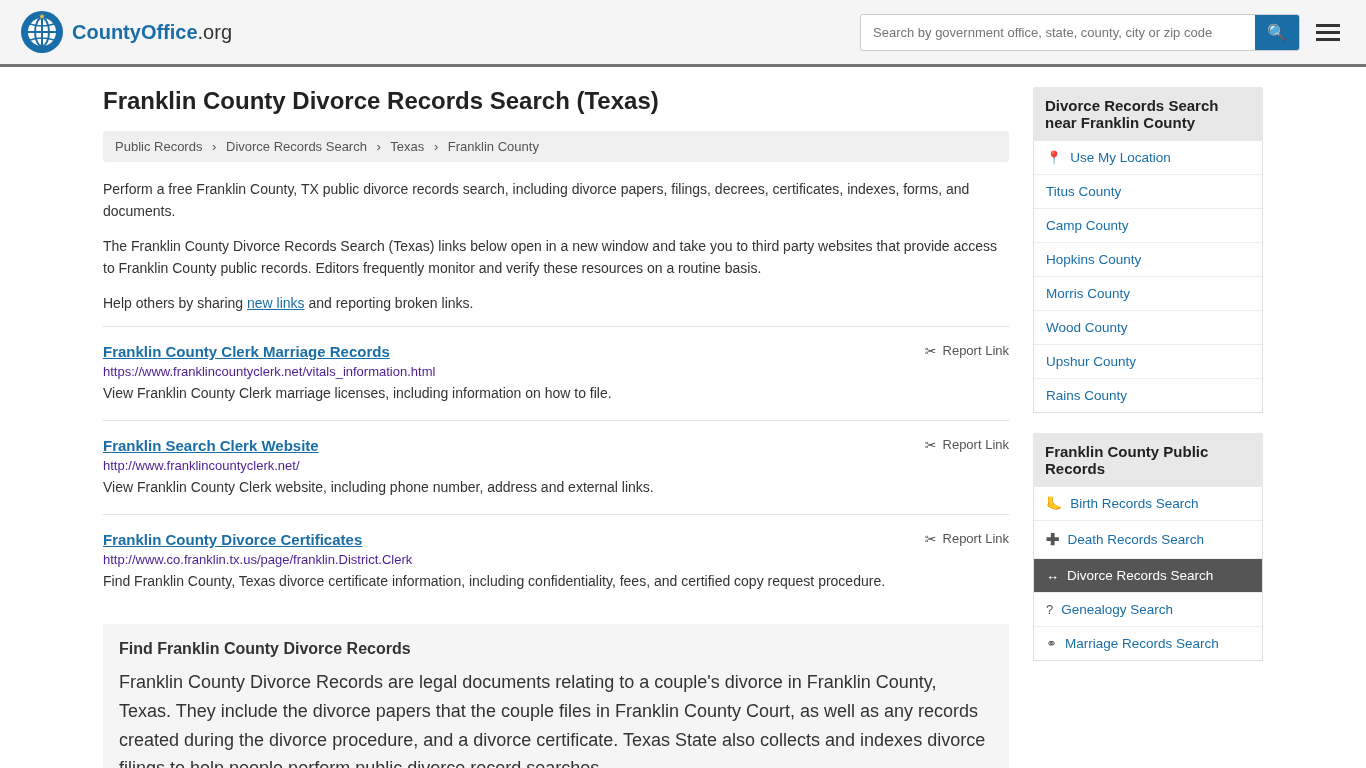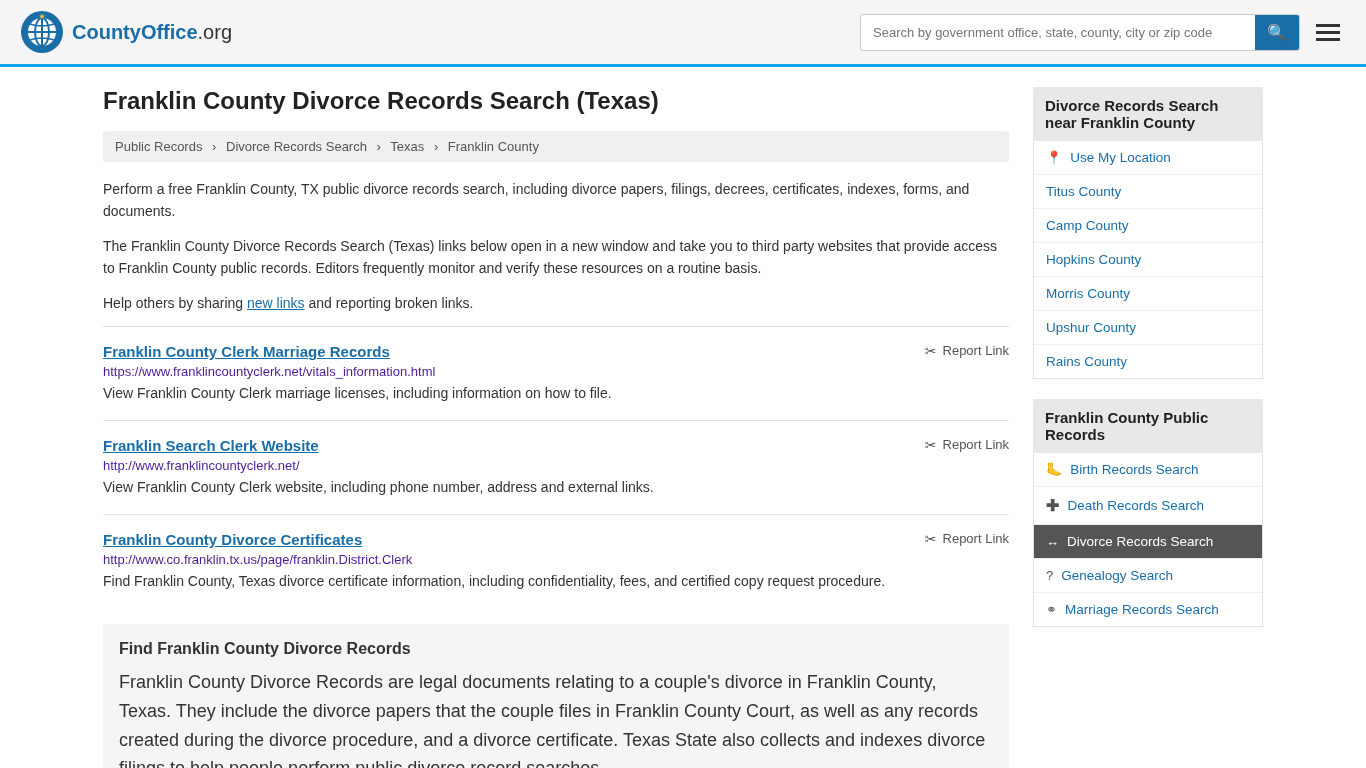--- a/index.html
+++ b/index.html
@@ -1,21 +1,21 @@
 <!DOCTYPE html>
 <html><head>
   <meta charset="utf-8">
   <style>
     * { box-sizing: border-box; margin: 0; padding: 0; }
     body { font-family: Arial, sans-serif; font-size: 14px; color: #333; background: #fff; }
 
     
     .header {
       background: #f5f5f5;
-      border-bottom: 3px solid #0ea5e9;
+      border-bottom: 3px solid #737373;
       padding: 10px 20px;
       display: flex;
       align-items: center;
       justify-content: space-between;
     }
     .logo-area {
       display: flex;
       align-items: center;
       gap: 8px;
     }
@@ -350,20 +350,25 @@
             <span>Hopkins County</span>
           </a>
         </li>
         <li>
           <a href="#">
             <span>Morris County</span>
           </a>
         </li>
         <li>
           <a href="#">
+            <span>Wood County</span>
+          </a>
+        </li>
+        <li>
+          <a href="#">
             <span>Upshur County</span>
           </a>
         </li>
         <li>
           <a href="#">
             <span>Rains County</span>
           </a>
         </li>
       </ul>
     </div>

